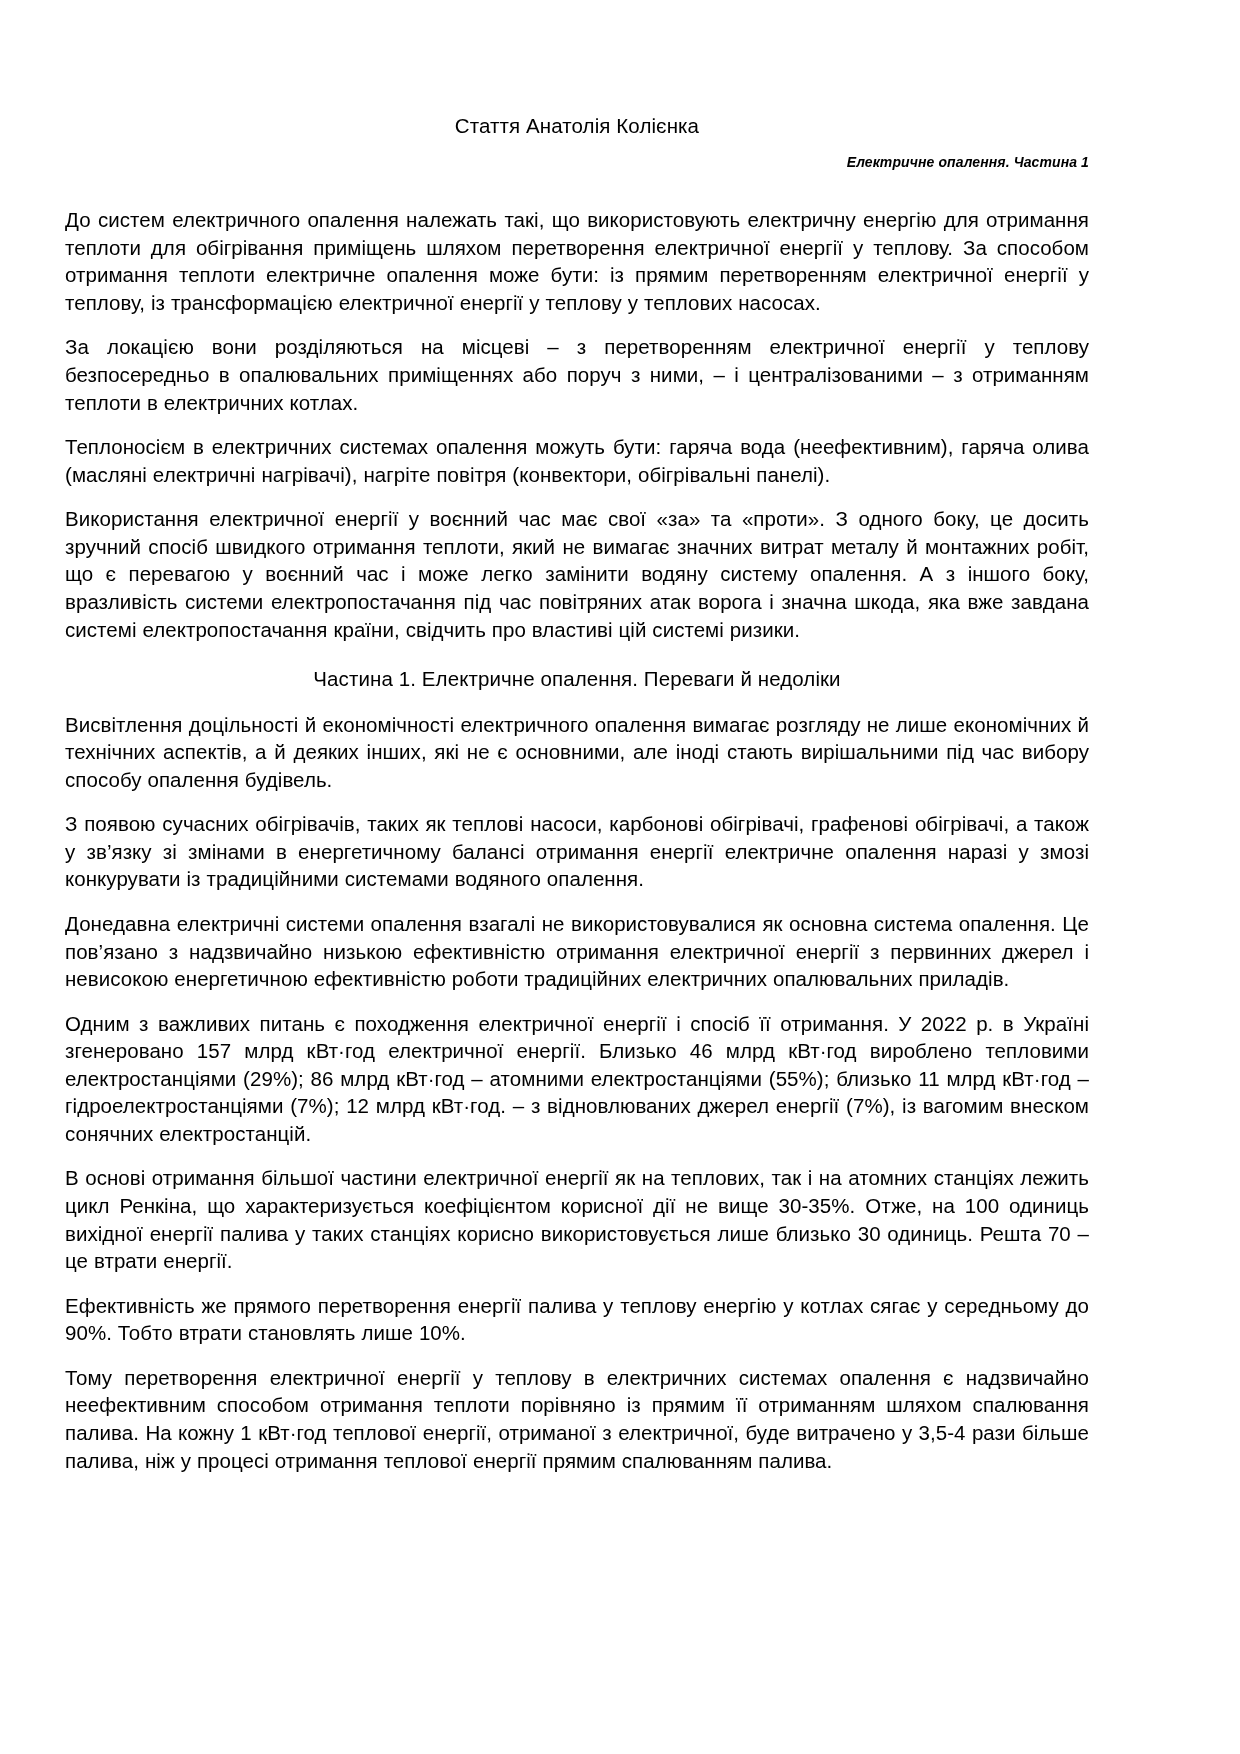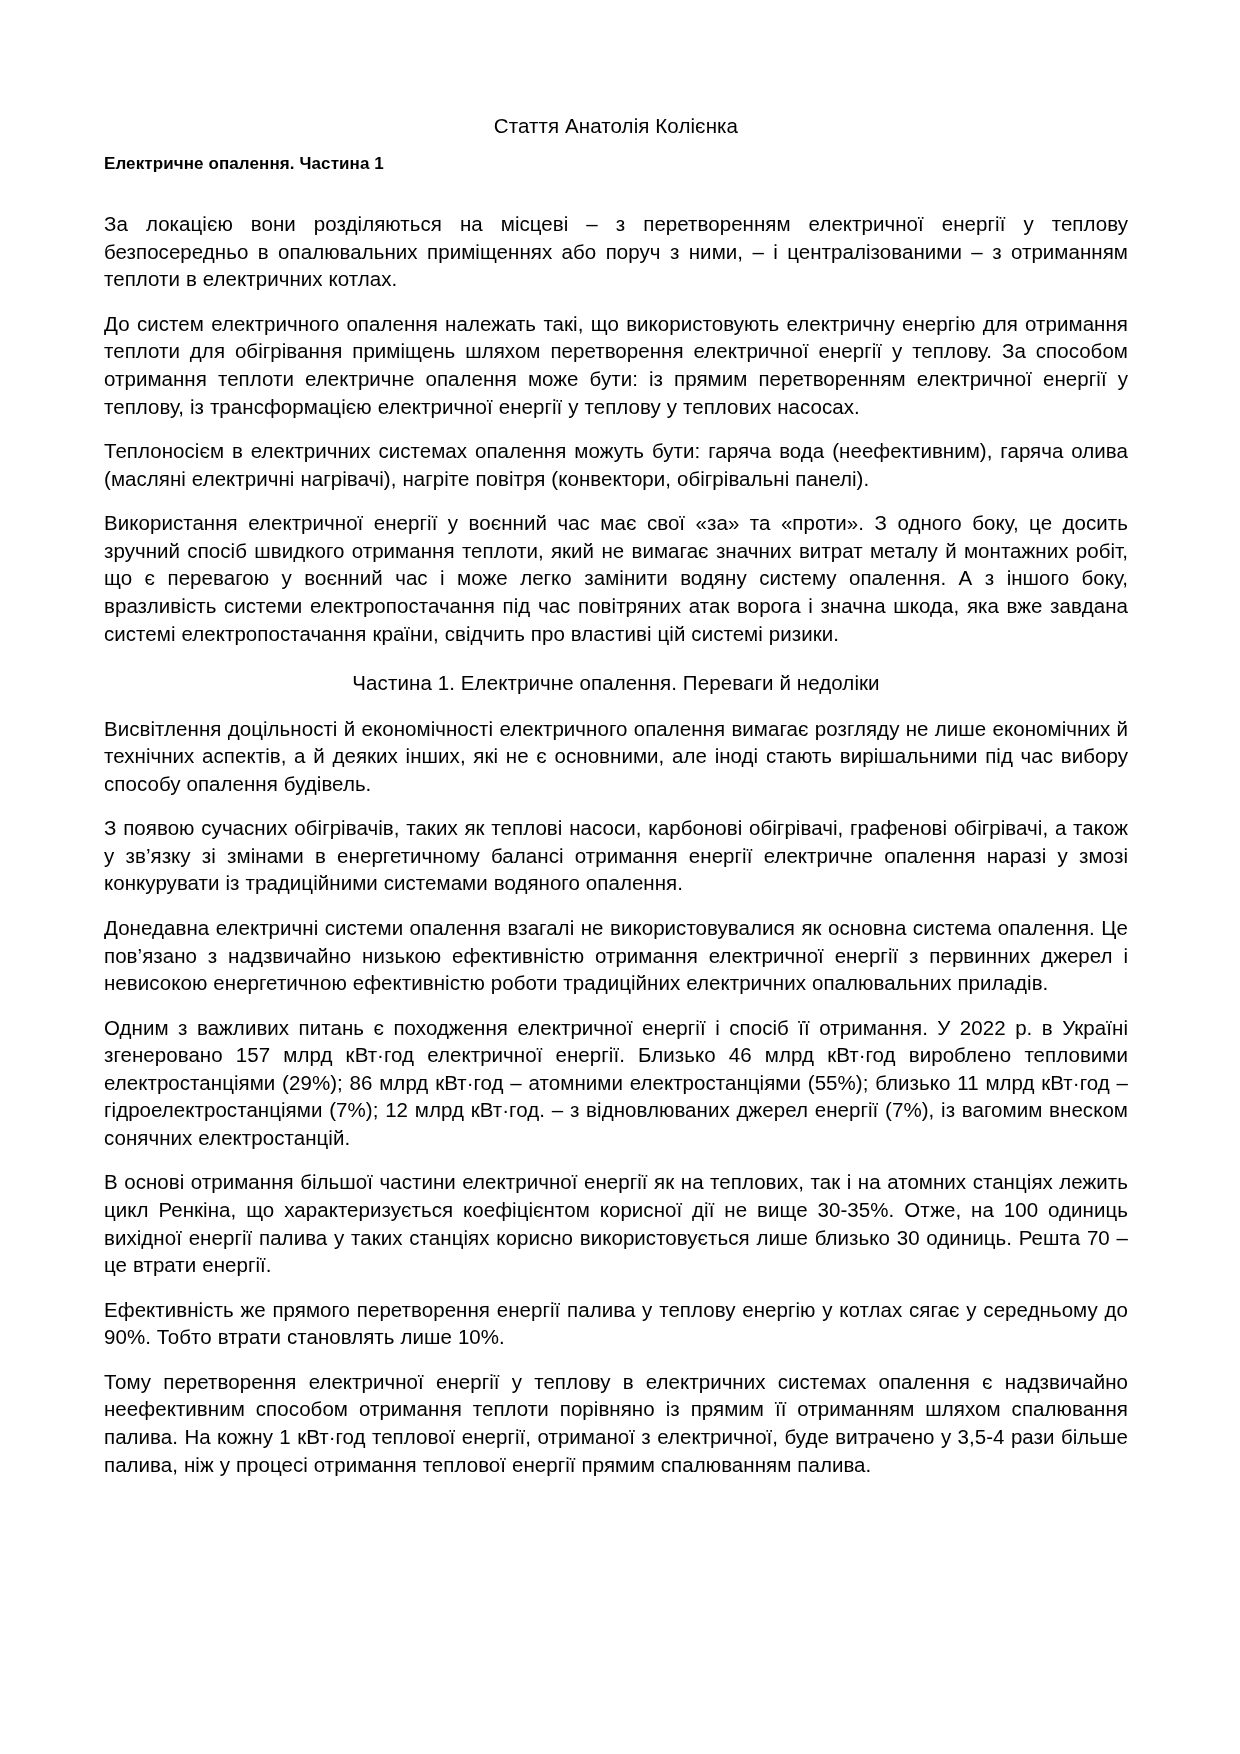--- a/index.html
+++ b/index.html
@@ -12,40 +12,41 @@
     font-family: "Liberation Sans", "DejaVu Sans", sans-serif;
     color: #000000;
   }
   .page {
     position: relative;
     width: 1240px;
     height: 1754px;
     background: #ffffff;
     margin: 0 auto;
     box-sizing: border-box;
-    padding: 112px 108px 60px 104px;
+    padding: 112px 108px 60px 65px;
     overflow: hidden;
   }
   .doc-body {
     width: 1024px;
   }
   .byline {
     text-align: center;
     font-size: 20.5px;
     line-height: 1.34;
     margin: 0 0 14px 0;
     letter-spacing: 0.1px;
   }
   .doc-title {
-    text-align: left;
-    font-size: 17px;
+    text-align: right;
+    font-size: 14px;
     font-weight: bold;
     line-height: 1.34;
     margin: 0 0 34px 0;
     letter-spacing: 0.1px;
+    font-style: italic;
   }
   .section-heading {
     text-align: center;
     font-size: 20.5px;
     font-weight: normal;
     line-height: 1.34;
     margin: 22px 0 18px 0;
     letter-spacing: 0.1px;
   }
   p.para {
@@ -64,22 +65,22 @@
 </head>
 <body>
 
 <div class="page">
   <div class="doc-body">
 
     <div class="byline">Стаття Анатолія Колієнка</div>
 
     <div class="doc-title">Електричне опалення. Частина 1</div>
 
+    <p class="para">До систем електричного опалення належать такі, що використовують електричну енергію для отримання теплоти для обігрівання приміщень шляхом перетворення електричної енергії у теплову. За способом отримання теплоти електричне опалення може бути: із прямим перетворенням електричної енергії у теплову, із трансформацією електричної енергії у теплову у теплових насосах.</p>
     <p class="para">За локацією вони розділяються на місцеві – з перетворенням електричної енергії у теплову безпосередньо в опалювальних приміщеннях або поруч з ними, – і централізованими – з отриманням теплоти в електричних котлах.</p>
-    <p class="para">До систем електричного опалення належать такі, що використовують електричну енергію для отримання теплоти для обігрівання приміщень шляхом перетворення електричної енергії у теплову. За способом отримання теплоти електричне опалення може бути: із прямим перетворенням електричної енергії у теплову, із трансформацією електричної енергії у теплову у теплових насосах.</p>
     <p class="para">Теплоносієм в електричних системах опалення можуть бути: гаряча вода (неефективним), гаряча олива (масляні електричні нагрівачі), нагріте повітря (конвектори, обігрівальні панелі).</p>
     <p class="para">Використання електричної енергії у воєнний час має свої «за» та «проти». З одного боку, це досить зручний спосіб швидкого отримання теплоти, який не вимагає значних витрат металу й монтажних робіт, що є перевагою у воєнний час і може легко замінити водяну систему опалення. А з іншого боку, вразливість системи електропостачання під час повітряних атак ворога і значна шкода, яка вже завдана системі електропостачання країни, свідчить про властиві цій системі ризики.</p>
 
     <div class="section-heading">Частина 1. Електричне опалення. Переваги й недоліки</div>
 
     <p class="para">Висвітлення доцільності й економічності електричного опалення вимагає розгляду не лише економічних й технічних аспектів, а й деяких інших, які не є основними, але іноді стають вирішальними під час вибору способу опалення будівель.</p>
     <p class="para">З появою сучасних обігрівачів, таких як теплові насоси, карбонові обігрівачі, графенові обігрівачі, а також у зв’язку зі змінами в енергетичному балансі отримання енергії електричне опалення наразі у змозі конкурувати із традиційними системами водяного опалення.</p>
     <p class="para">Донедавна електричні системи опалення взагалі не використовувалися як основна система опалення. Це пов’язано з надзвичайно низькою ефективністю отримання електричної енергії з первинних джерел і невисокою енергетичною ефективністю роботи традиційних електричних опалювальних приладів.</p>
     <p class="para">Одним з важливих питань є походження електричної енергії і спосіб її отримання. У 2022 р. в Україні згенеровано 157 млрд кВт·год електричної енергії. Близько 46 млрд кВт·год вироблено тепловими електростанціями (29%); 86 млрд кВт·год – атомними електростанціями (55%); близько 11 млрд кВт·год – гідроелектростанціями (7%); 12 млрд кВт·год. – з відновлюваних джерел енергії (7%), із вагомим внеском сонячних електростанцій.</p>
     <p class="para">В основі отримання більшої частини електричної енергії як на теплових, так і на атомних станціях лежить цикл Ренкіна, що характеризується коефіцієнтом корисної дії не вище 30-35%. Отже, на 100 одиниць вихідної енергії палива у таких станціях корисно використовується лише близько 30 одиниць. Решта 70 – це втрати енергії.</p>

